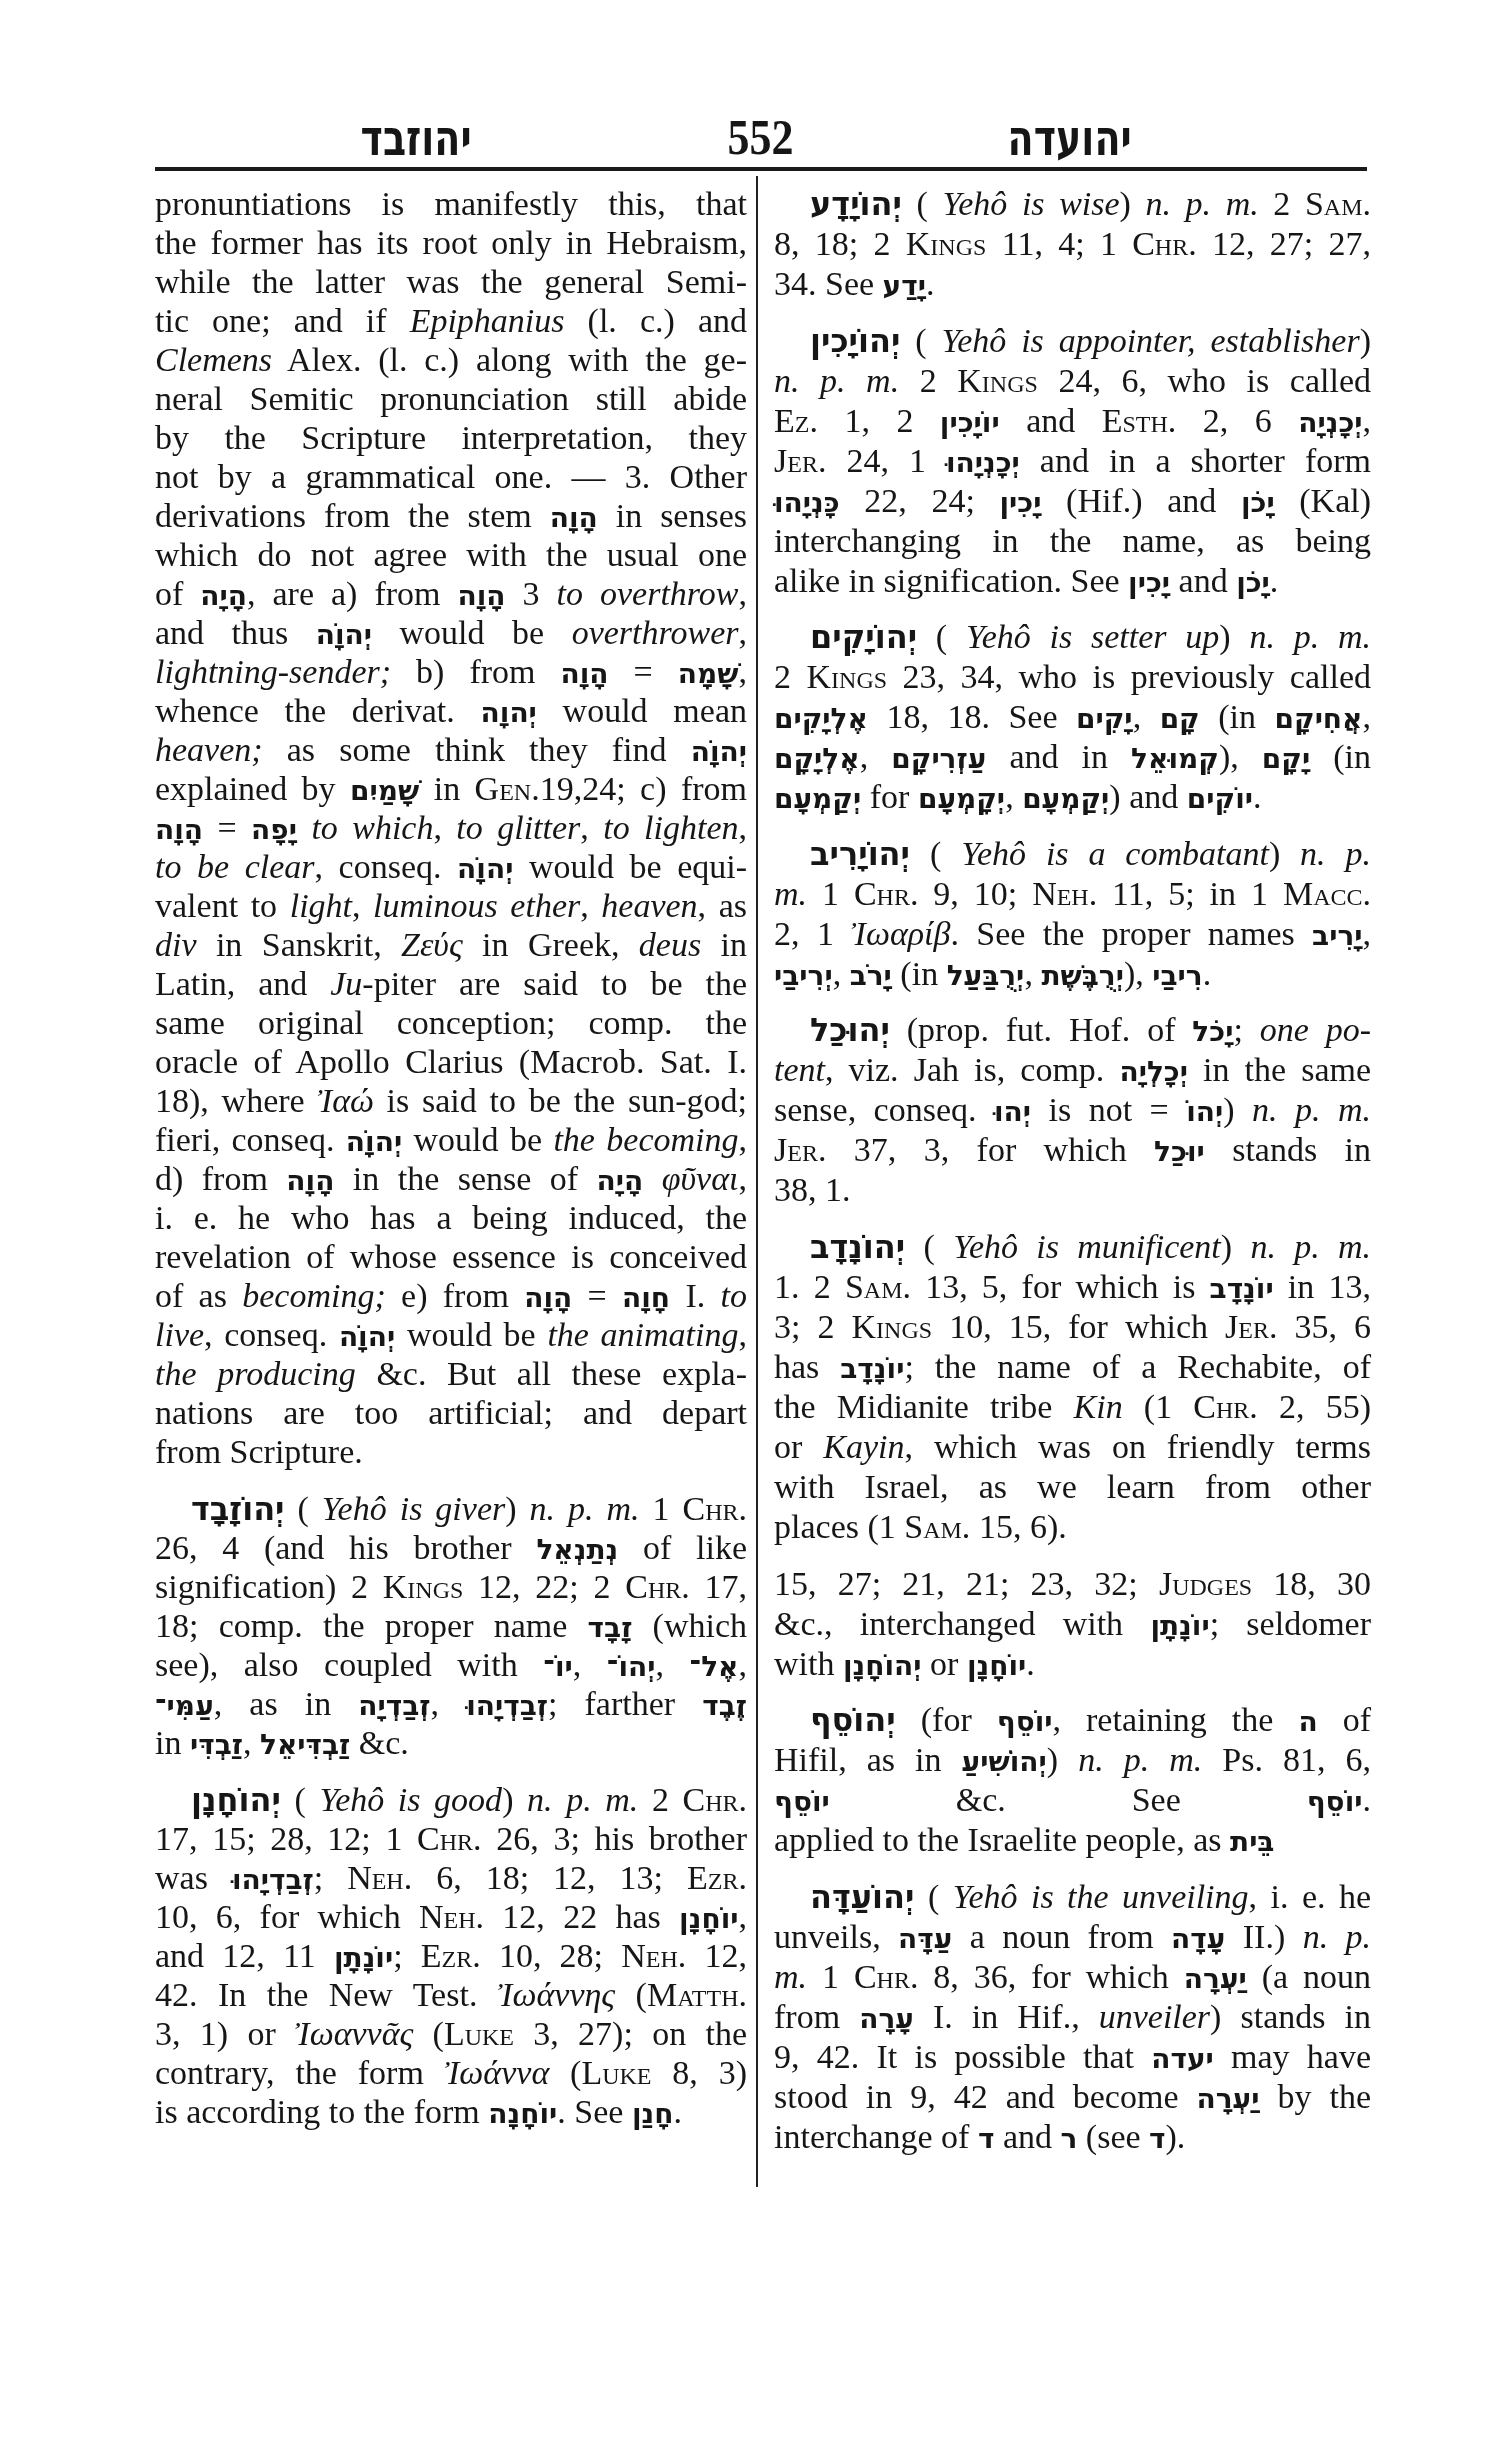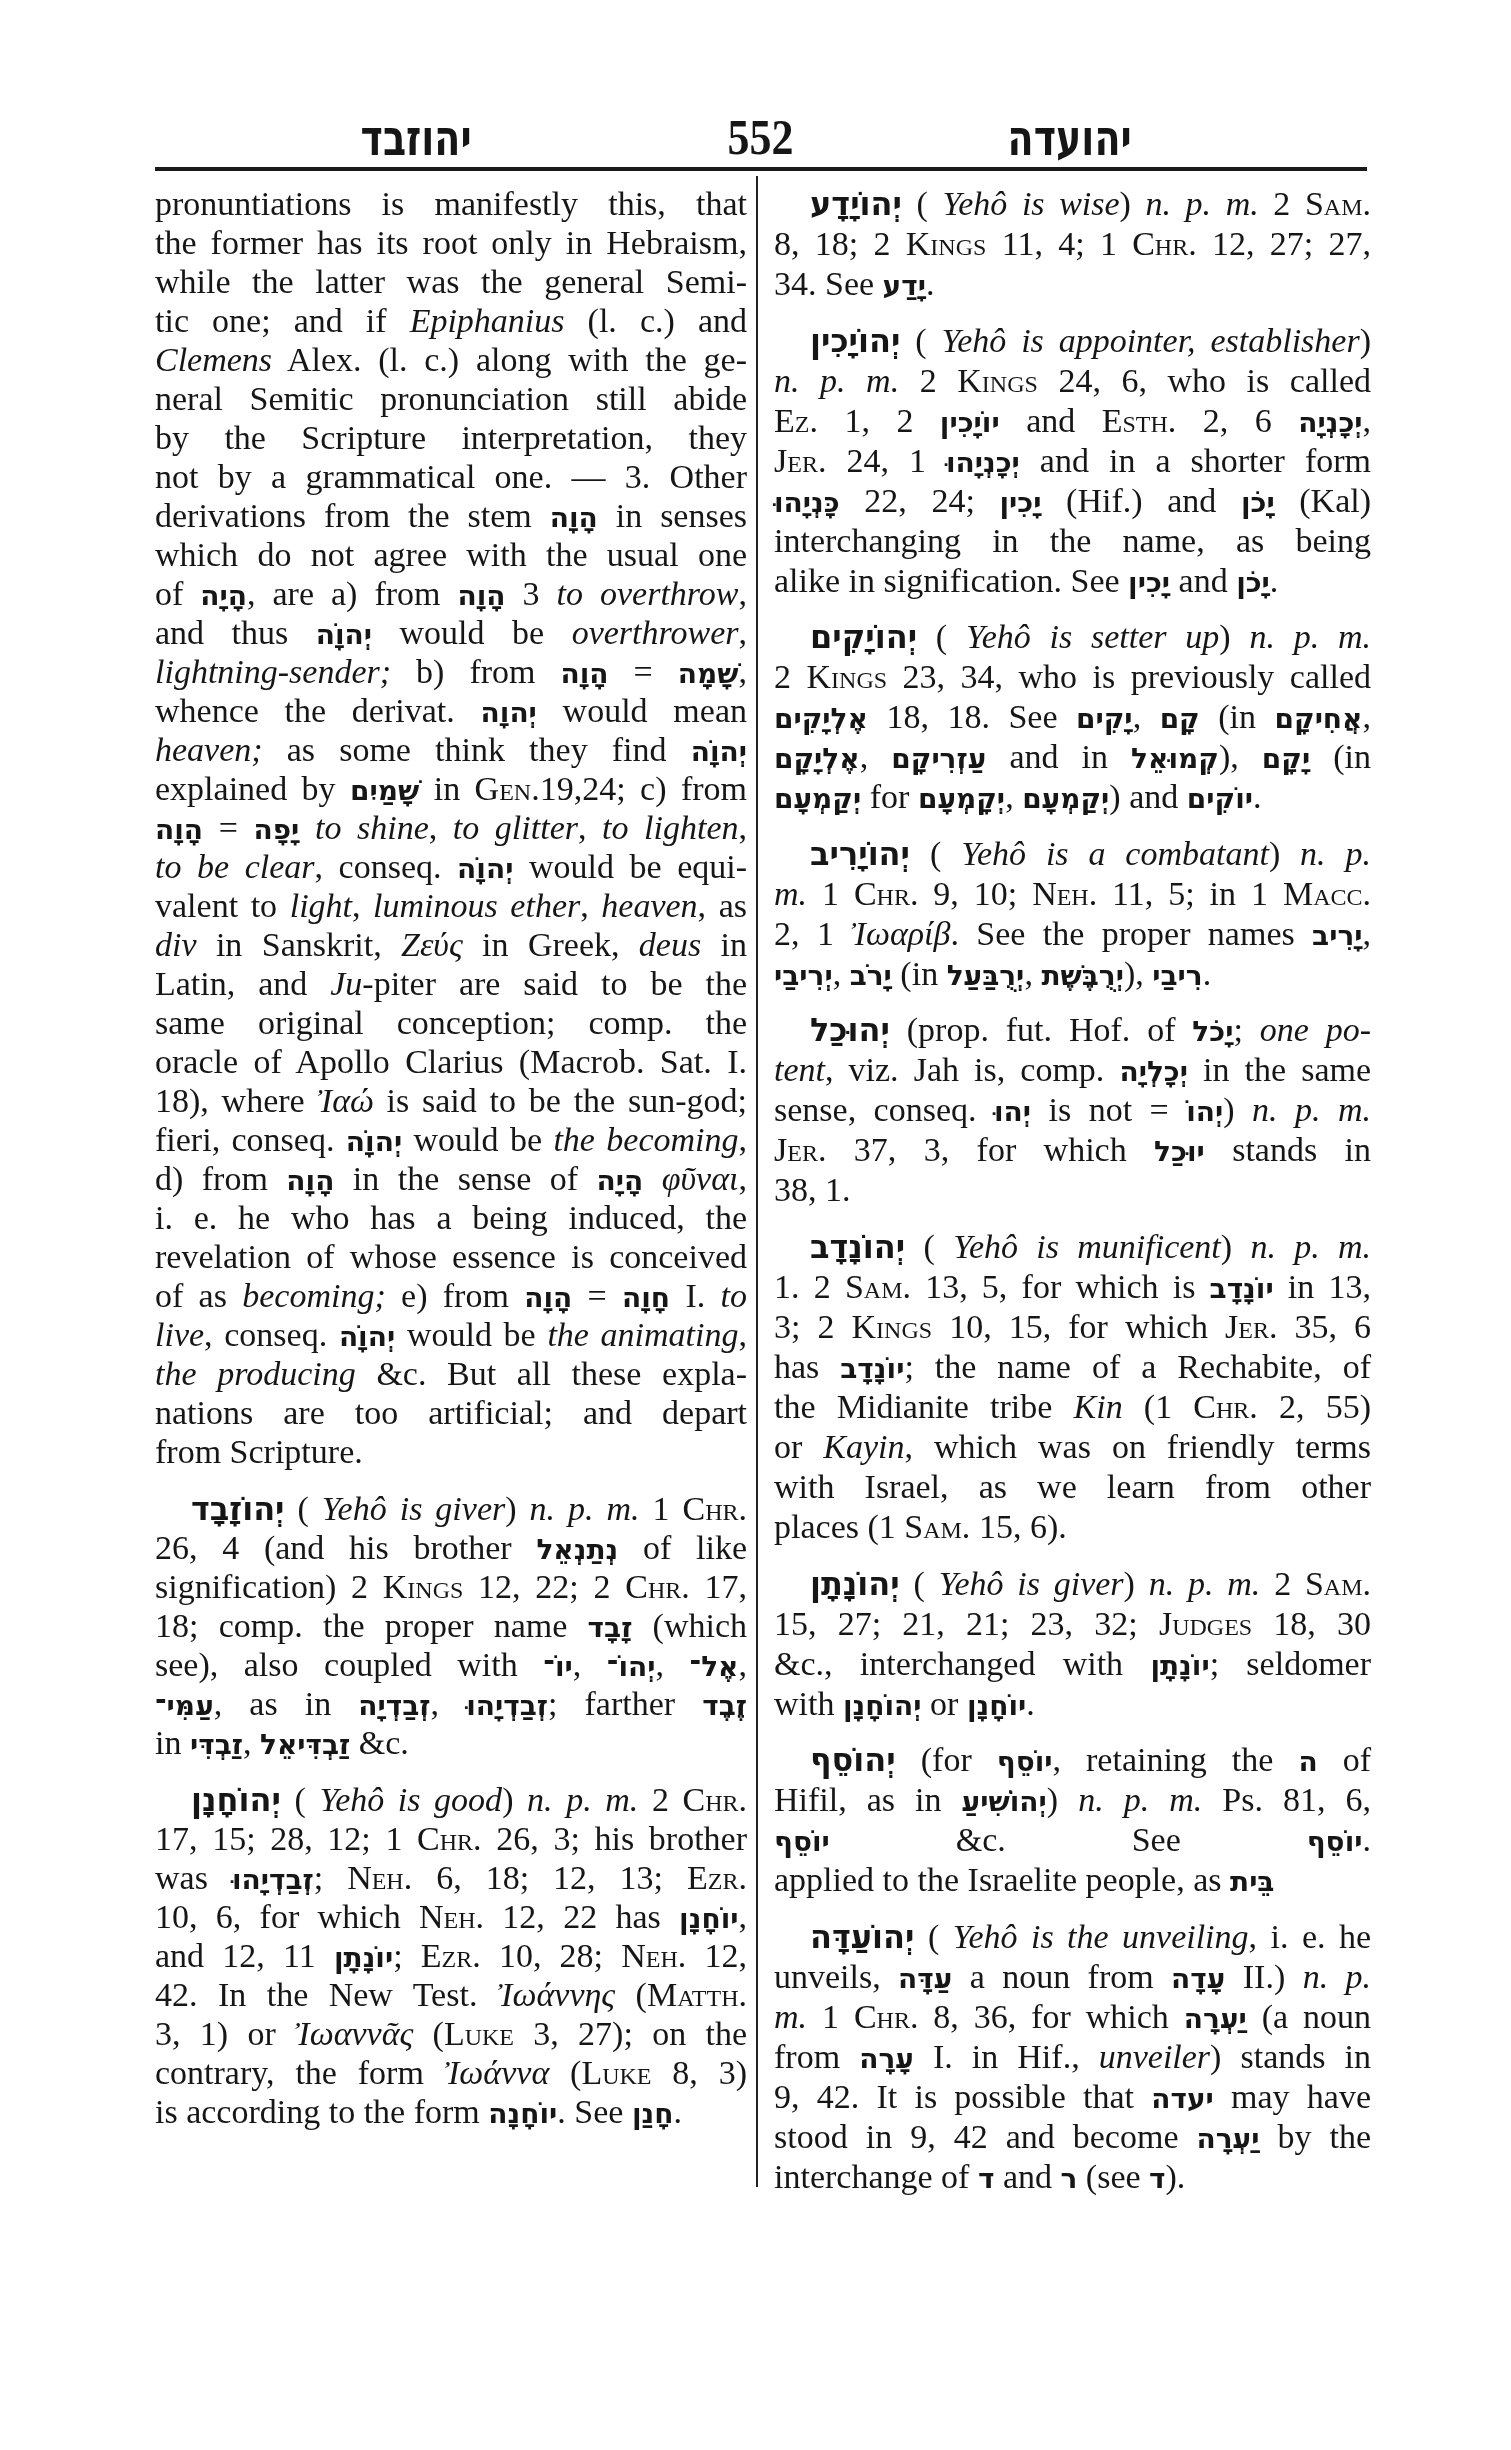--- a/index.html
+++ b/index.html
@@ -68,21 +68,21 @@
     <div class="ln">by the Scripture interpretation, they</div>
     <div class="ln">not by a grammatical one. — 3. Other</div>
     <div class="ln">derivations from the stem <bdi class="he">הָוָה</bdi> in senses</div>
     <div class="ln">which do not agree with the usual one</div>
     <div class="ln">of <bdi class="he">הָיָה</bdi>, are a) from <bdi class="he">הָוָה</bdi> 3 <i>to overthrow</i>,</div>
     <div class="ln">and thus <bdi class="he">יְהוָֹה</bdi> would be <i>overthrower</i>,</div>
     <div class="ln"><i>lightning-sender;</i> b) from <bdi class="he">הָוָה</bdi> = <bdi class="he">שָׁמָה</bdi>,</div>
     <div class="ln">whence the derivat. <bdi class="he">יְהוָה</bdi> would mean</div>
     <div class="ln"><i>heaven;</i> as some think they find <bdi class="he">יְהוָֹה</bdi></div>
     <div class="ln">explained by <bdi class="he">שָׁמַיִם</bdi> in <span class="sc">Gen.</span>19,24; c) from</div>
-    <div class="ln"><bdi class="he">הָוָה</bdi> = <bdi class="he">יָפָה</bdi> <i>to shine</i>, <i>to glitter</i>, <i>to lighten</i>,</div>
+    <div class="ln"><bdi class="he">הָוָה</bdi> = <bdi class="he">יָפָה</bdi> <i>to which</i>, <i>to glitter</i>, <i>to lighten</i>,</div>
     <div class="ln"><i>to be clear</i>, conseq. <bdi class="he">יְהוָֹה</bdi> would be equi-</div>
     <div class="ln">valent to <i>light</i>, <i>luminous ether</i>, <i>heaven</i>, as</div>
     <div class="ln"><i>div</i> in Sanskrit, <i>Ζεύς</i> in Greek, <i>deus</i> in</div>
     <div class="ln">Latin, and <i>Ju</i>-piter are said to be the</div>
     <div class="ln">same original conception; comp. the</div>
     <div class="ln">oracle of Apollo Clarius (Macrob. Sat. I.</div>
     <div class="ln">18), where <i>Ἰαώ</i> is said to be the sun-god;</div>
     <div class="ln">fieri, conseq. <bdi class="he">יְהוָֹה</bdi> would be <i>the becoming</i>,</div>
     <div class="ln">d) from <bdi class="he">הָוָה</bdi> in the sense of <bdi class="he">הָיָה</bdi> <i>φῦναι</i>,</div>
     <div class="ln">i. e. he who has a being induced, the</div>
@@ -163,21 +163,20 @@
     <div class="ln">1. 2 <span class="sc">Sam.</span> 13, 5, for which is <bdi class="he">יוֹנָדָב</bdi> in 13,</div>
     <div class="ln">3; 2 <span class="sc">Kings</span> 10, 15, for which <span class="sc">Jer.</span> 35, 6</div>
     <div class="ln">has <bdi class="he">יוֹנָדָב</bdi>; the name of a Rechabite, of</div>
     <div class="ln">the Midianite tribe <i>Kin</i> (1 <span class="sc">Chr.</span> 2, 55)</div>
     <div class="ln">or <i>Kayin</i>, which was on friendly terms</div>
     <div class="ln">with Israel, as we learn from other</div>
     <div class="ln">places (1 <span class="sc">Sam.</span> 15, 6).</div>
   </div>
 
   <div class="entry">
-    <div class="ln first"><span class="hw">יְהוֹנָתָן</span> <span>( <i>Yehô is giver</i>) <i>n. p. m.</i> 2 <span class="sc">Sam.</span></span></div>
     <div class="ln">15, 27; 21, 21; 23, 32; <span class="sc">Judges</span> 18, 30</div>
     <div class="ln">&amp;c., interchanged with <bdi class="he">יוֹנָתָן</bdi>; seldomer</div>
     <div class="ln">with <bdi class="he">יְהוֹחָנָן</bdi> or <bdi class="he">יוֹחָנָן</bdi>.</div>
   </div>
 
   <div class="entry">
     <div class="ln first"><span class="hw">יְהוֹסֵף</span> <span>(for <bdi class="he">יוֹסֵף</bdi>, retaining the <bdi class="he">ה</bdi> of</span></div>
     <div class="ln">Hifil, as in <bdi class="he">יְהוֹשִׁיעַ</bdi>) <i>n. p. m.</i> Ps. 81, 6,</div>
     <div class="ln"><bdi class="he">יוֹסֵף</bdi> &amp;c. See <bdi class="he">יוֹסֵף</bdi>.</div>
     <div class="ln">applied to the Israelite people, as <bdi class="he">בֵּית</bdi></div>

